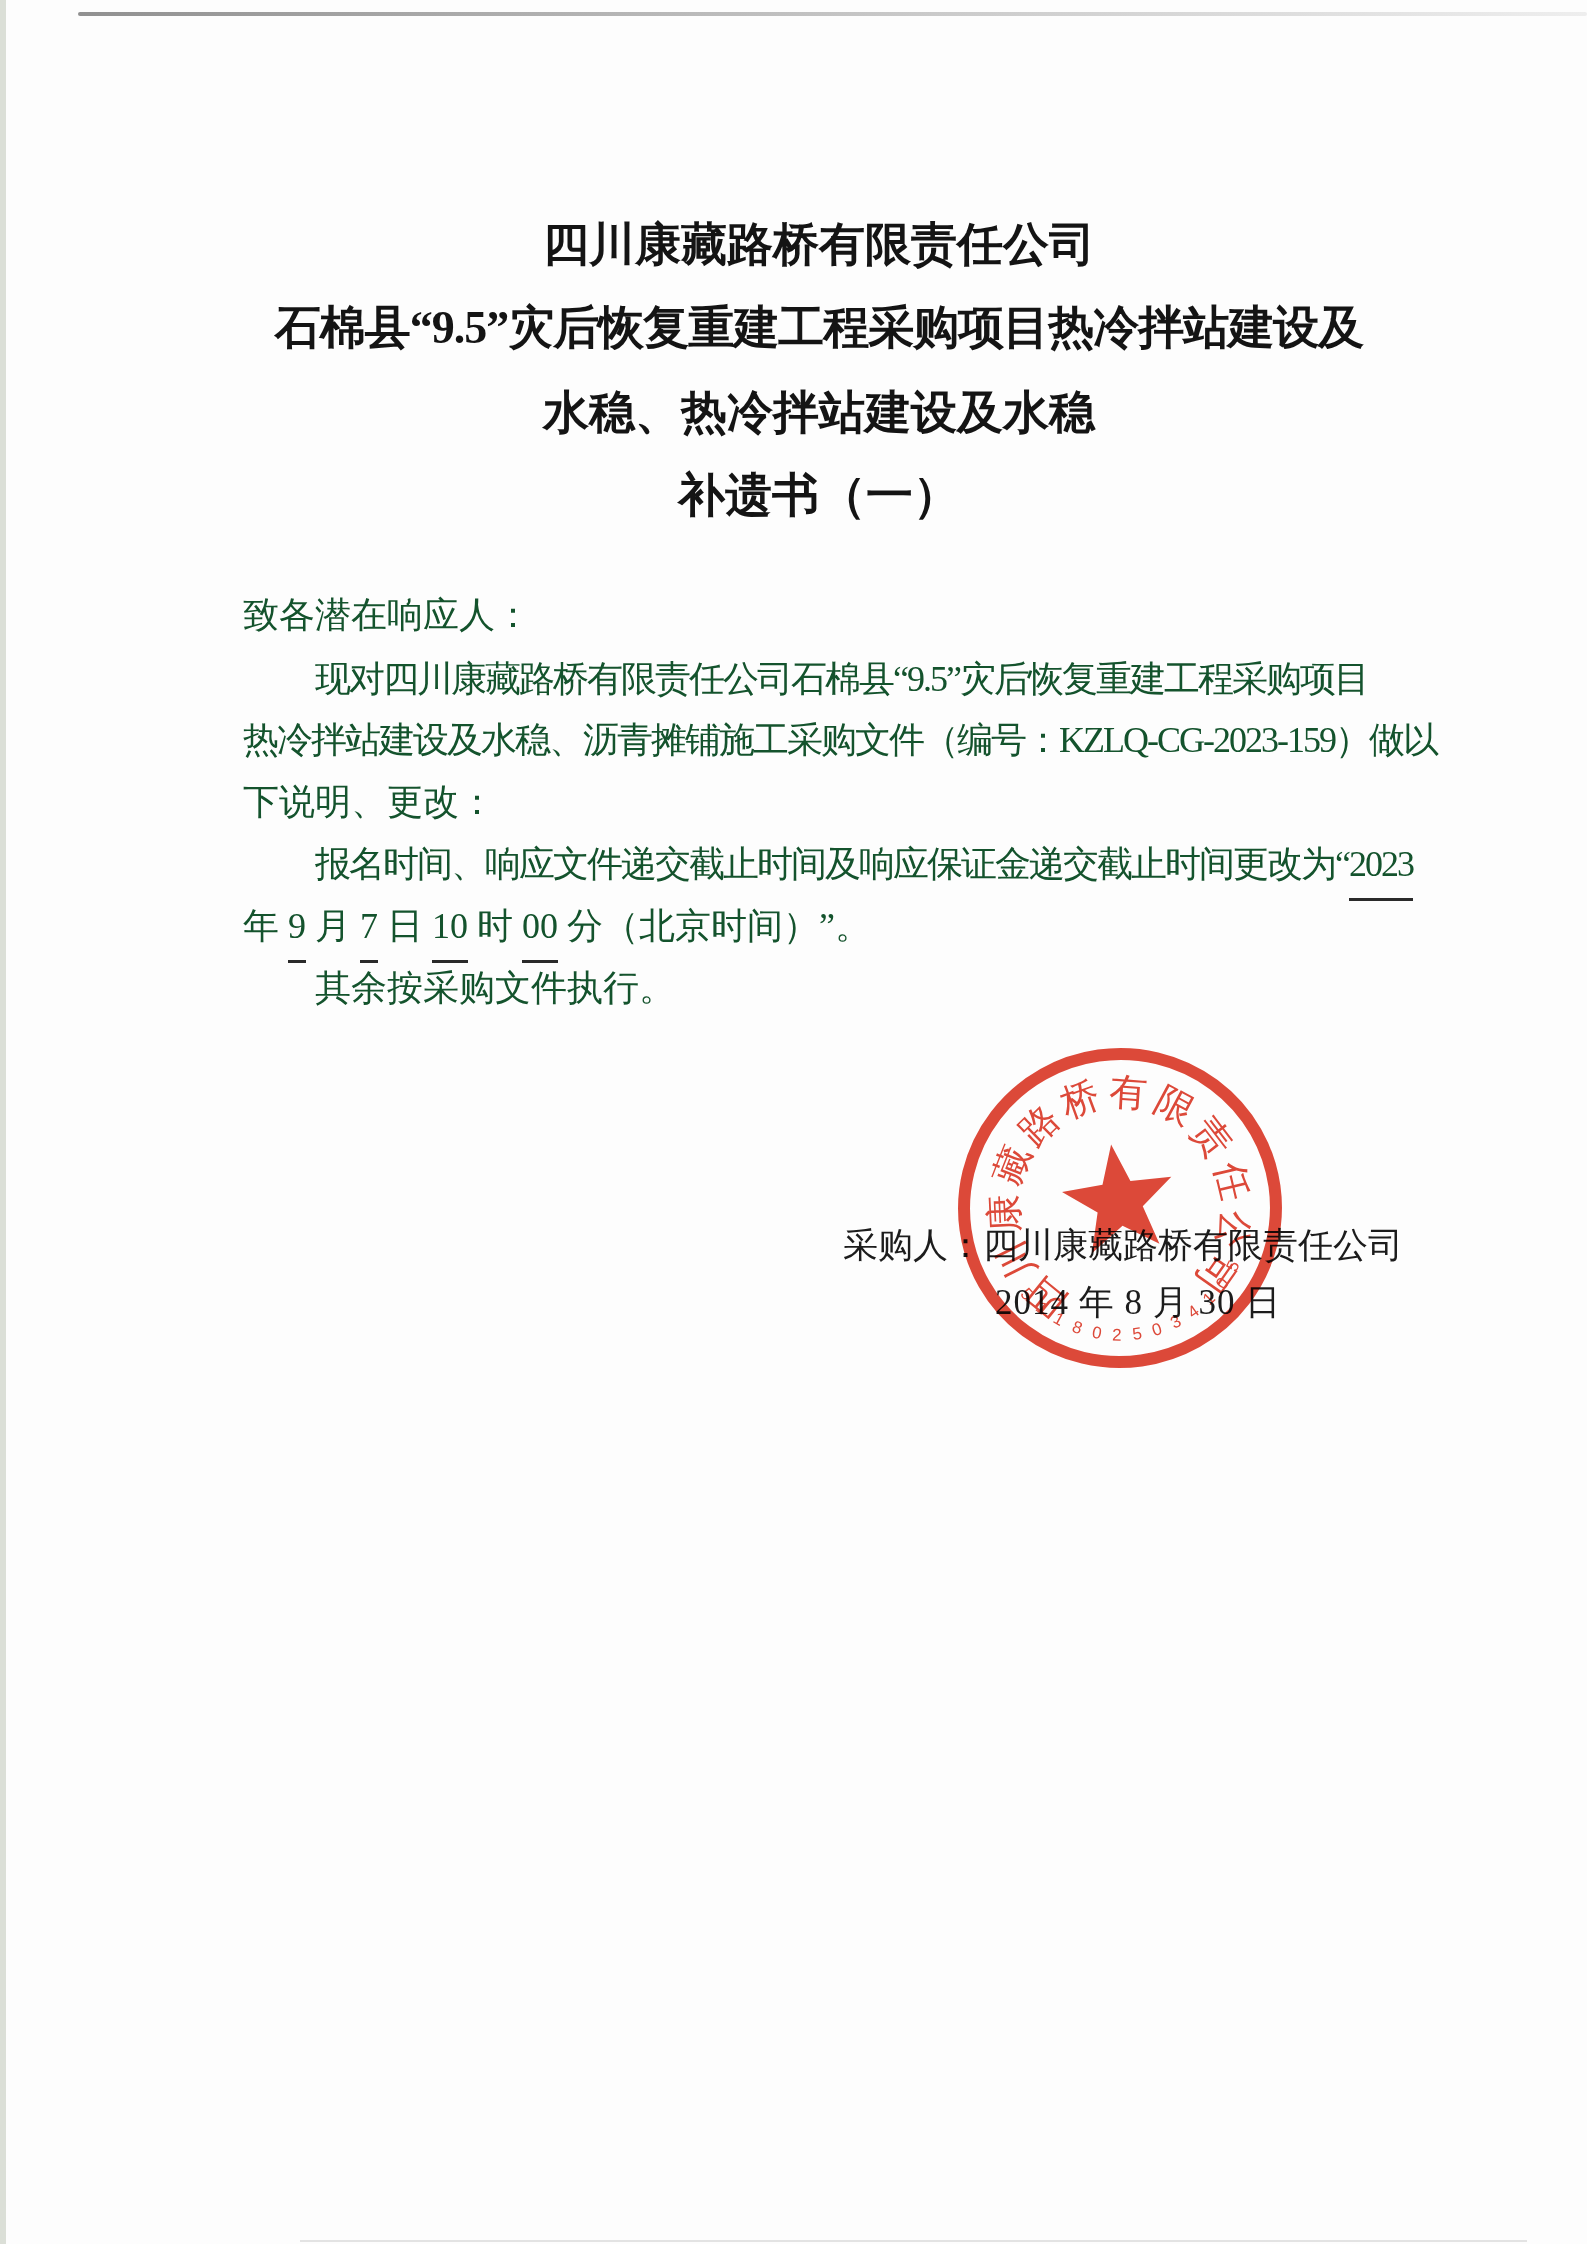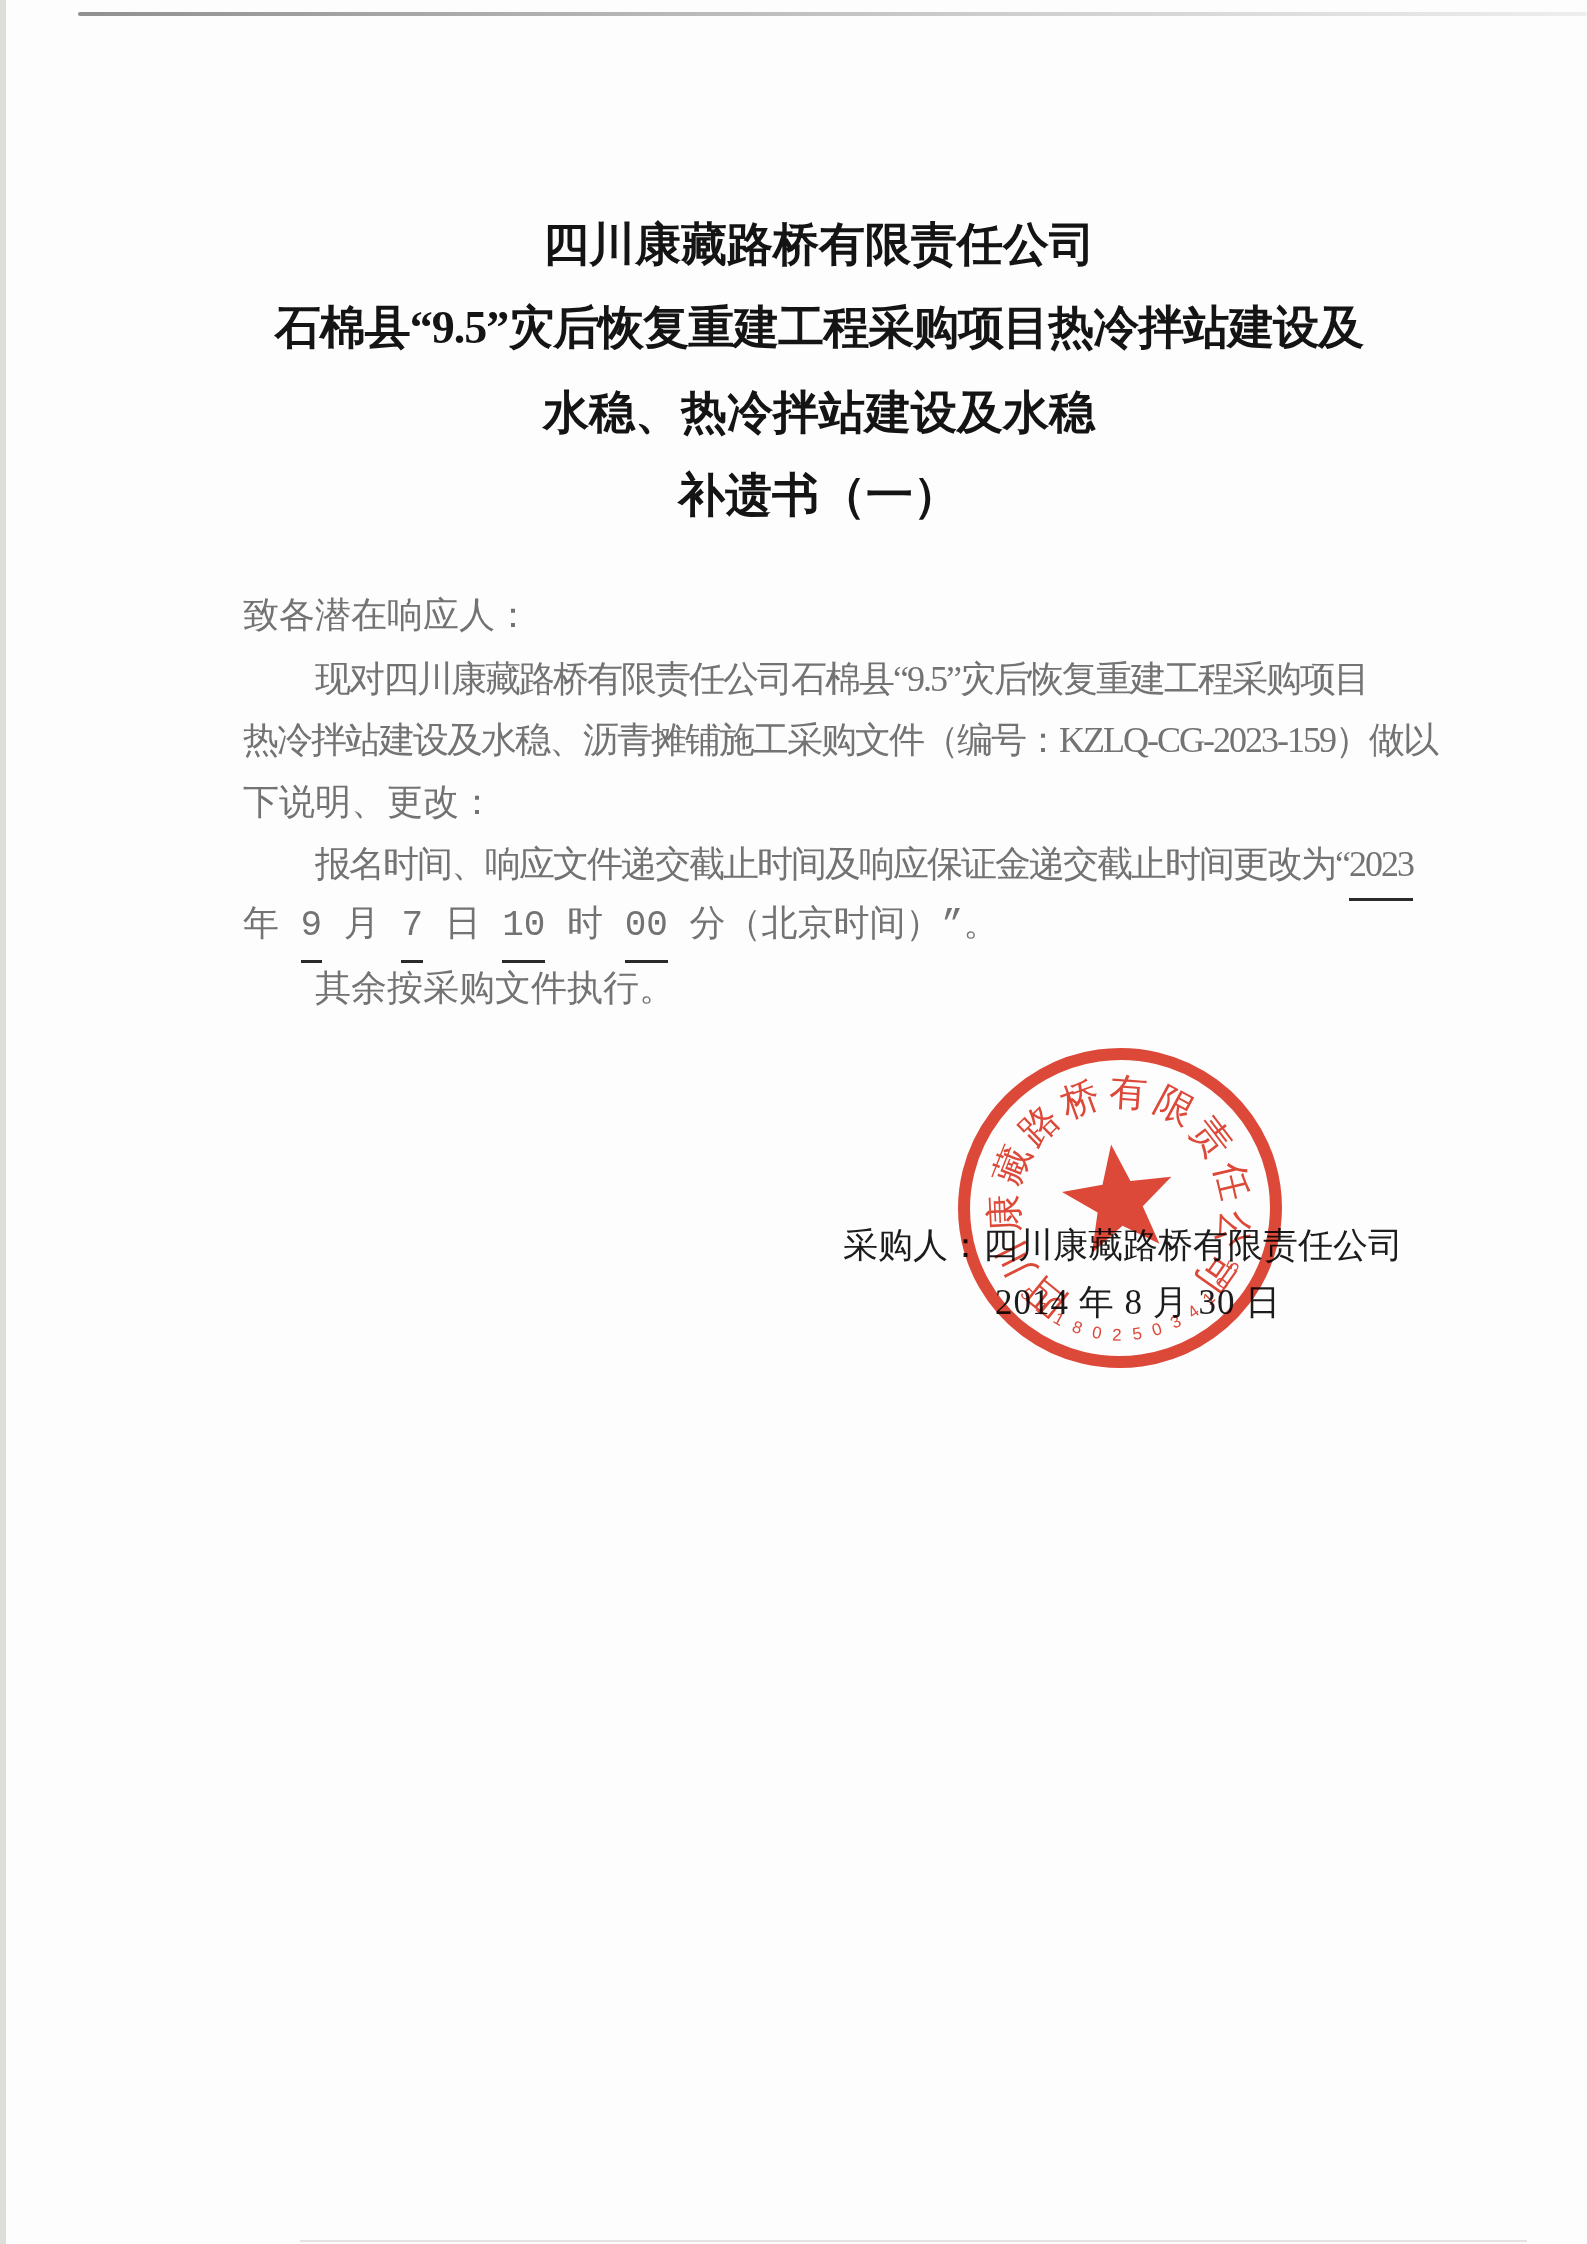--- a/index.html
+++ b/index.html
@@ -13,27 +13,27 @@
   }
   .line{position:absolute;line-height:1;white-space:nowrap;}
   .title-line{
     left:243px;width:1152px;text-align:center;
     font-weight:bold;color:#141414;letter-spacing:0px;
   }
   .t1{top:222px;font-size:46px;}
   .t2{top:305px;font-size:46px;letter-spacing:-1px;}
   .t3{top:390px;font-size:46px;}
   .t4{top:472px;font-size:47px;}
-  .body-line{font-size:36px;color:#737373;}
+  .body-line{font-size:36px;color:#14532d;}
   .b-salutation{left:243px;top:597px;}
   .b-p1l1{left:315px;top:661px;letter-spacing:-2px;}
   .b-p1l2{left:243px;top:722px;letter-spacing:-2px;}
   .b-p1l3{left:243px;top:784px;}
   .b-p2l1{left:315px;top:846px;letter-spacing:-2px;}
-  .b-p2l2{left:243px;top:908px;font-family:Liberation Mono, monospace;}
+  .b-p2l2{left:243px;top:908px;}
   .b-p3{left:315px;top:970px;}
   .u{border-bottom:3px solid #2a2a2a;padding-bottom:14px;}
   .sig-buyer{left:843px;top:1228px;font-size:35px;}
   .sig-date{left:995px;top:1285px;font-size:35px;letter-spacing:1px;}
   .seal-wrap{
     position:absolute;left:950px;top:1036px;width:340px;height:344px;
     mix-blend-mode:multiply;opacity:.92;filter:blur(.4px);
     pointer-events:none;
   }
   .seal-ring{fill:none;stroke:var(--seal-color);stroke-width:12px;}

